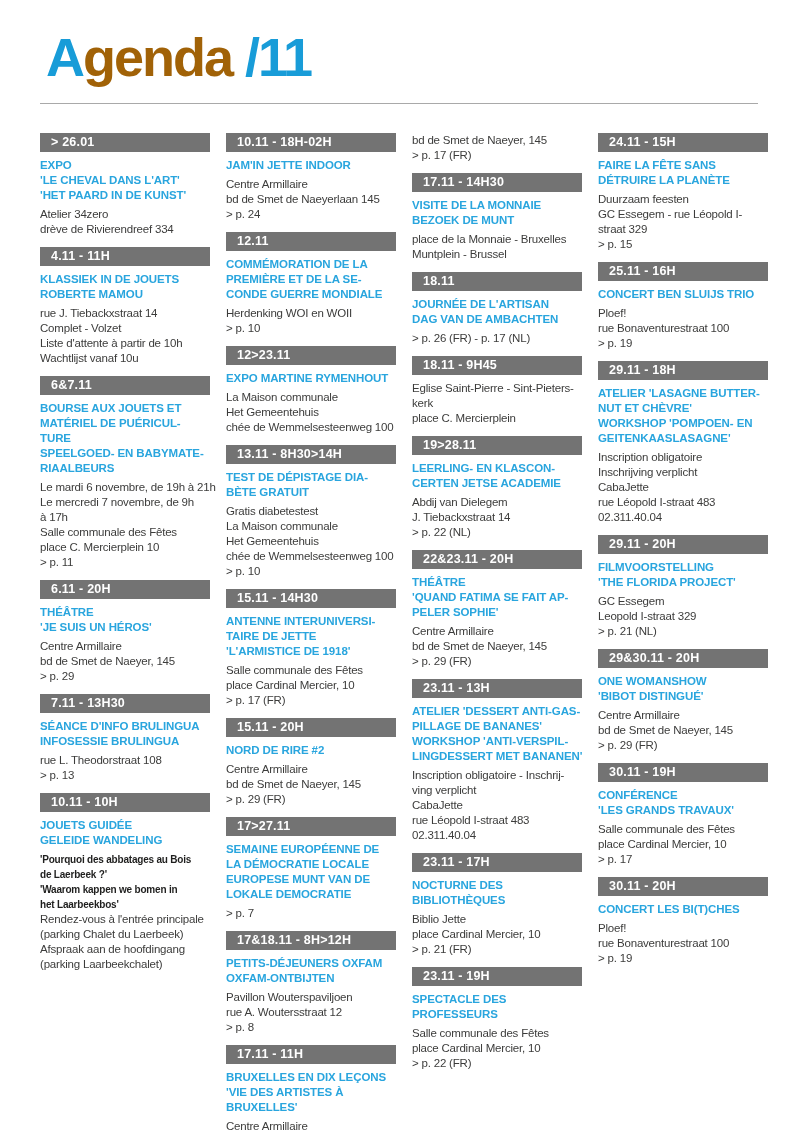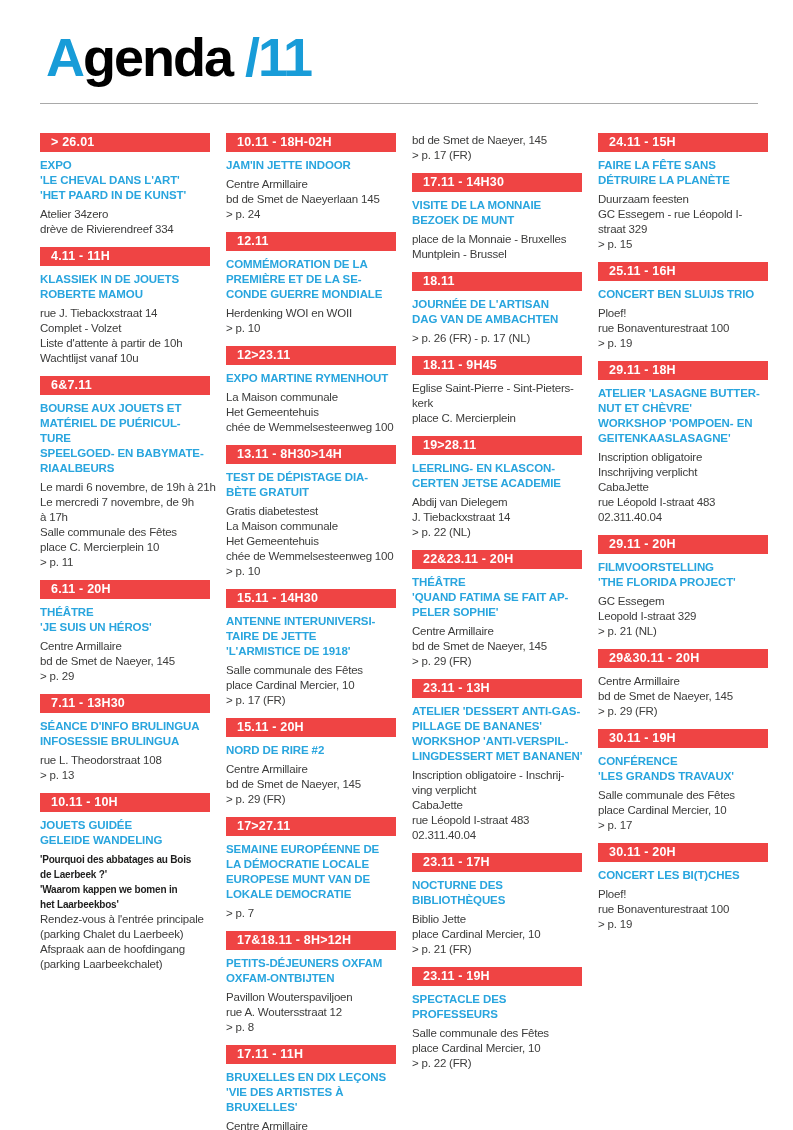--- a/index.html
+++ b/index.html
@@ -1,31 +1,31 @@
 <!DOCTYPE html>
 <html><head>
 <meta charset="utf-8">
 <style>
   html,body { margin:0; padding:0; background:#ffffff; }
   body { width:793px; height:1130px; font-family:"Liberation Sans", sans-serif; }
   .page { position:relative; width:793px; height:1130px; overflow:hidden; background:#fff; }
 
   .heading { position:absolute; left:46px; top:28px; margin:0; font-size:54px; font-weight:bold; letter-spacing:-2px; line-height:58px; }
   .heading .blue { color:#189cd8; }
-  .heading .gray { color:#000000; }
+  .heading .gray { color:#a16207; }
 
   .rule { position:absolute; left:40px; top:103px; width:718px; height:1px; background:#a9a9a9; }
 
   .cols { position:absolute; left:40px; top:133px; display:flex; gap:6px; }
   .col { width:180px; }
 
   .event { margin:0; }
   .bar {
     box-sizing:border-box; width:170px; height:19px; line-height:19px;
-    background:#ef4444; color:#ffffff; font-weight:bold; font-size:12.5px;
+    background:#737373; color:#ffffff; font-weight:bold; font-size:12.5px;
     padding-left:11px; margin:10px 0 6px 0; letter-spacing:0.2px;
   }
   .event:first-child .bar { margin-top:0; }
 
   .title { margin:0 0 4px 0; }
   .tline { color:#29a5de; font-weight:bold; font-size:11.5px; line-height:15px; letter-spacing:-0.1px; white-space:nowrap; }
   .xline { color:#1f1f1e; font-weight:bold; font-size:10px; line-height:15px; letter-spacing:-0.2px; white-space:nowrap; }
   .bline { color:#3c3c3b; font-size:11.5px; line-height:15px; letter-spacing:-0.2px; white-space:nowrap; }
 </style>
 </head>
@@ -323,20 +323,24 @@
           <div class="title">
             <div class="tline">FILMVOORSTELLING</div>
             <div class="tline">'THE FLORIDA PROJECT'</div>
           </div>
           <div class="bline">GC Essegem</div>
           <div class="bline">Leopold I-straat 329</div>
           <div class="bline">&gt; p. 21 (NL)</div>
         </article>
         <article class="event">
           <div class="bar">29&amp;30.11 - 20H</div>
+          <div class="title">
+            <div class="tline">ONE WOMANSHOW</div>
+            <div class="tline">'BIBOT DISTINGUÉ'</div>
+          </div>
           <div class="bline">Centre Armillaire</div>
           <div class="bline">bd de Smet de Naeyer, 145</div>
           <div class="bline">&gt; p. 29 (FR)</div>
         </article>
         <article class="event">
           <div class="bar">30.11 - 19H</div>
           <div class="title">
             <div class="tline">CONFÉRENCE</div>
             <div class="tline">'LES GRANDS TRAVAUX'</div>
           </div>

